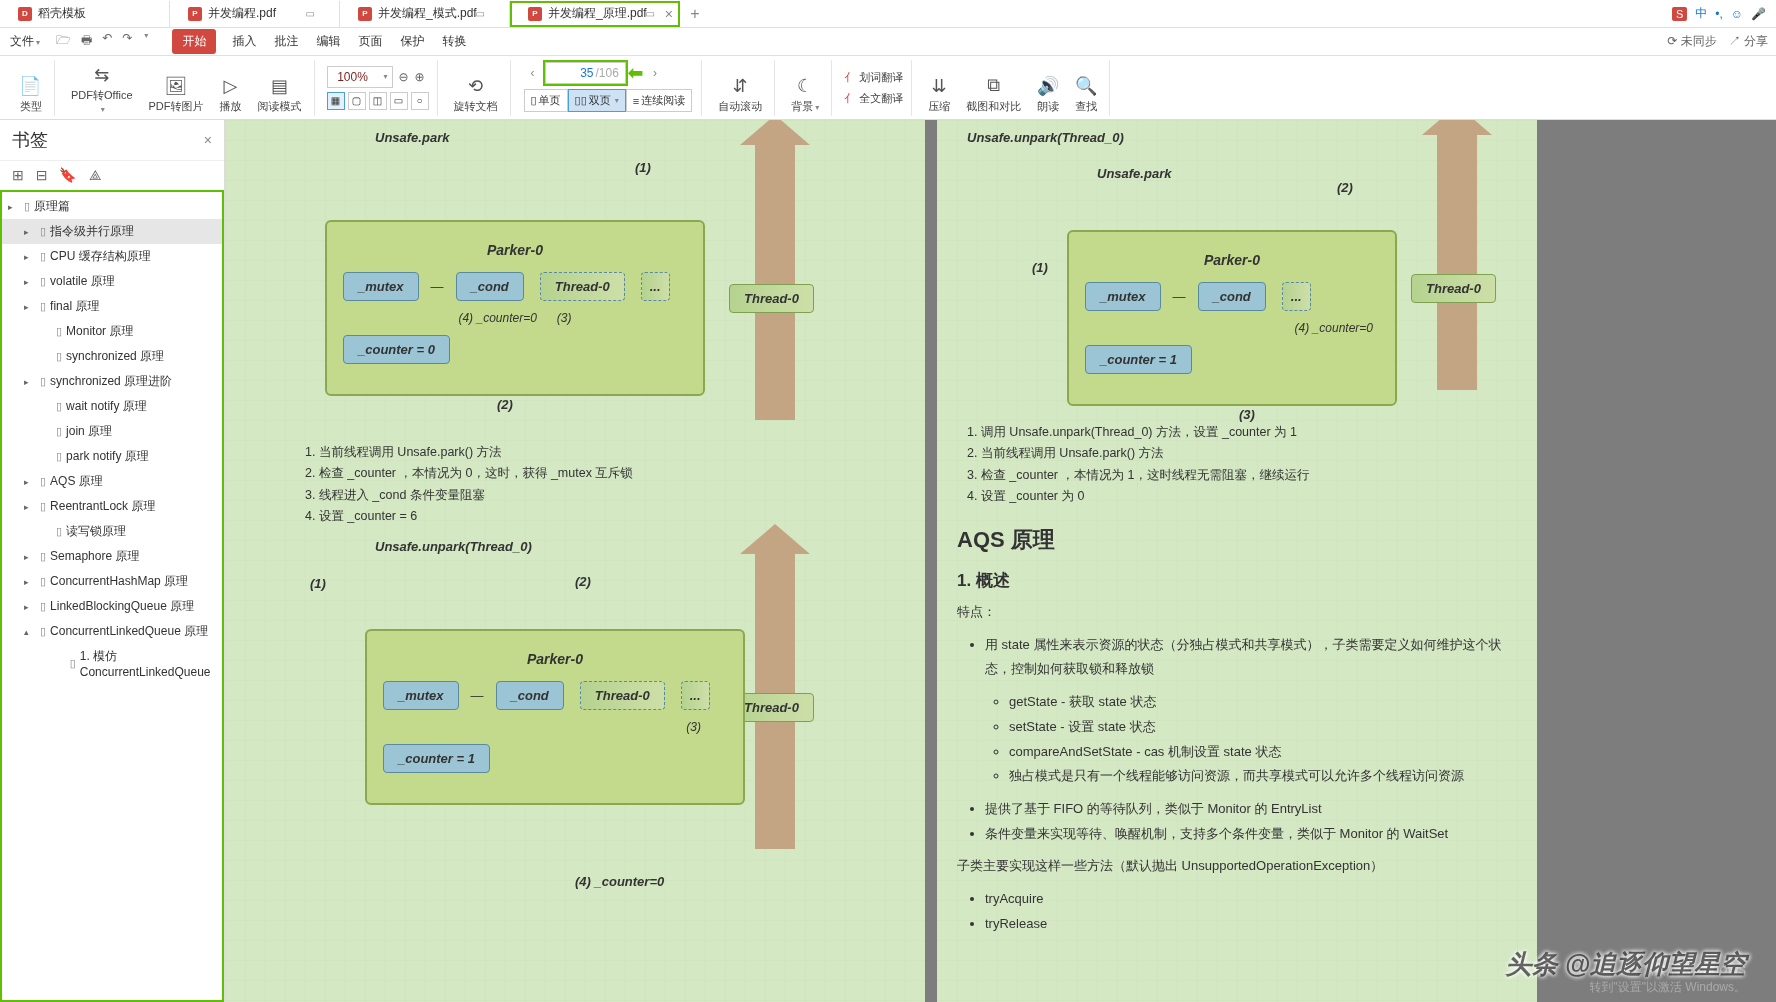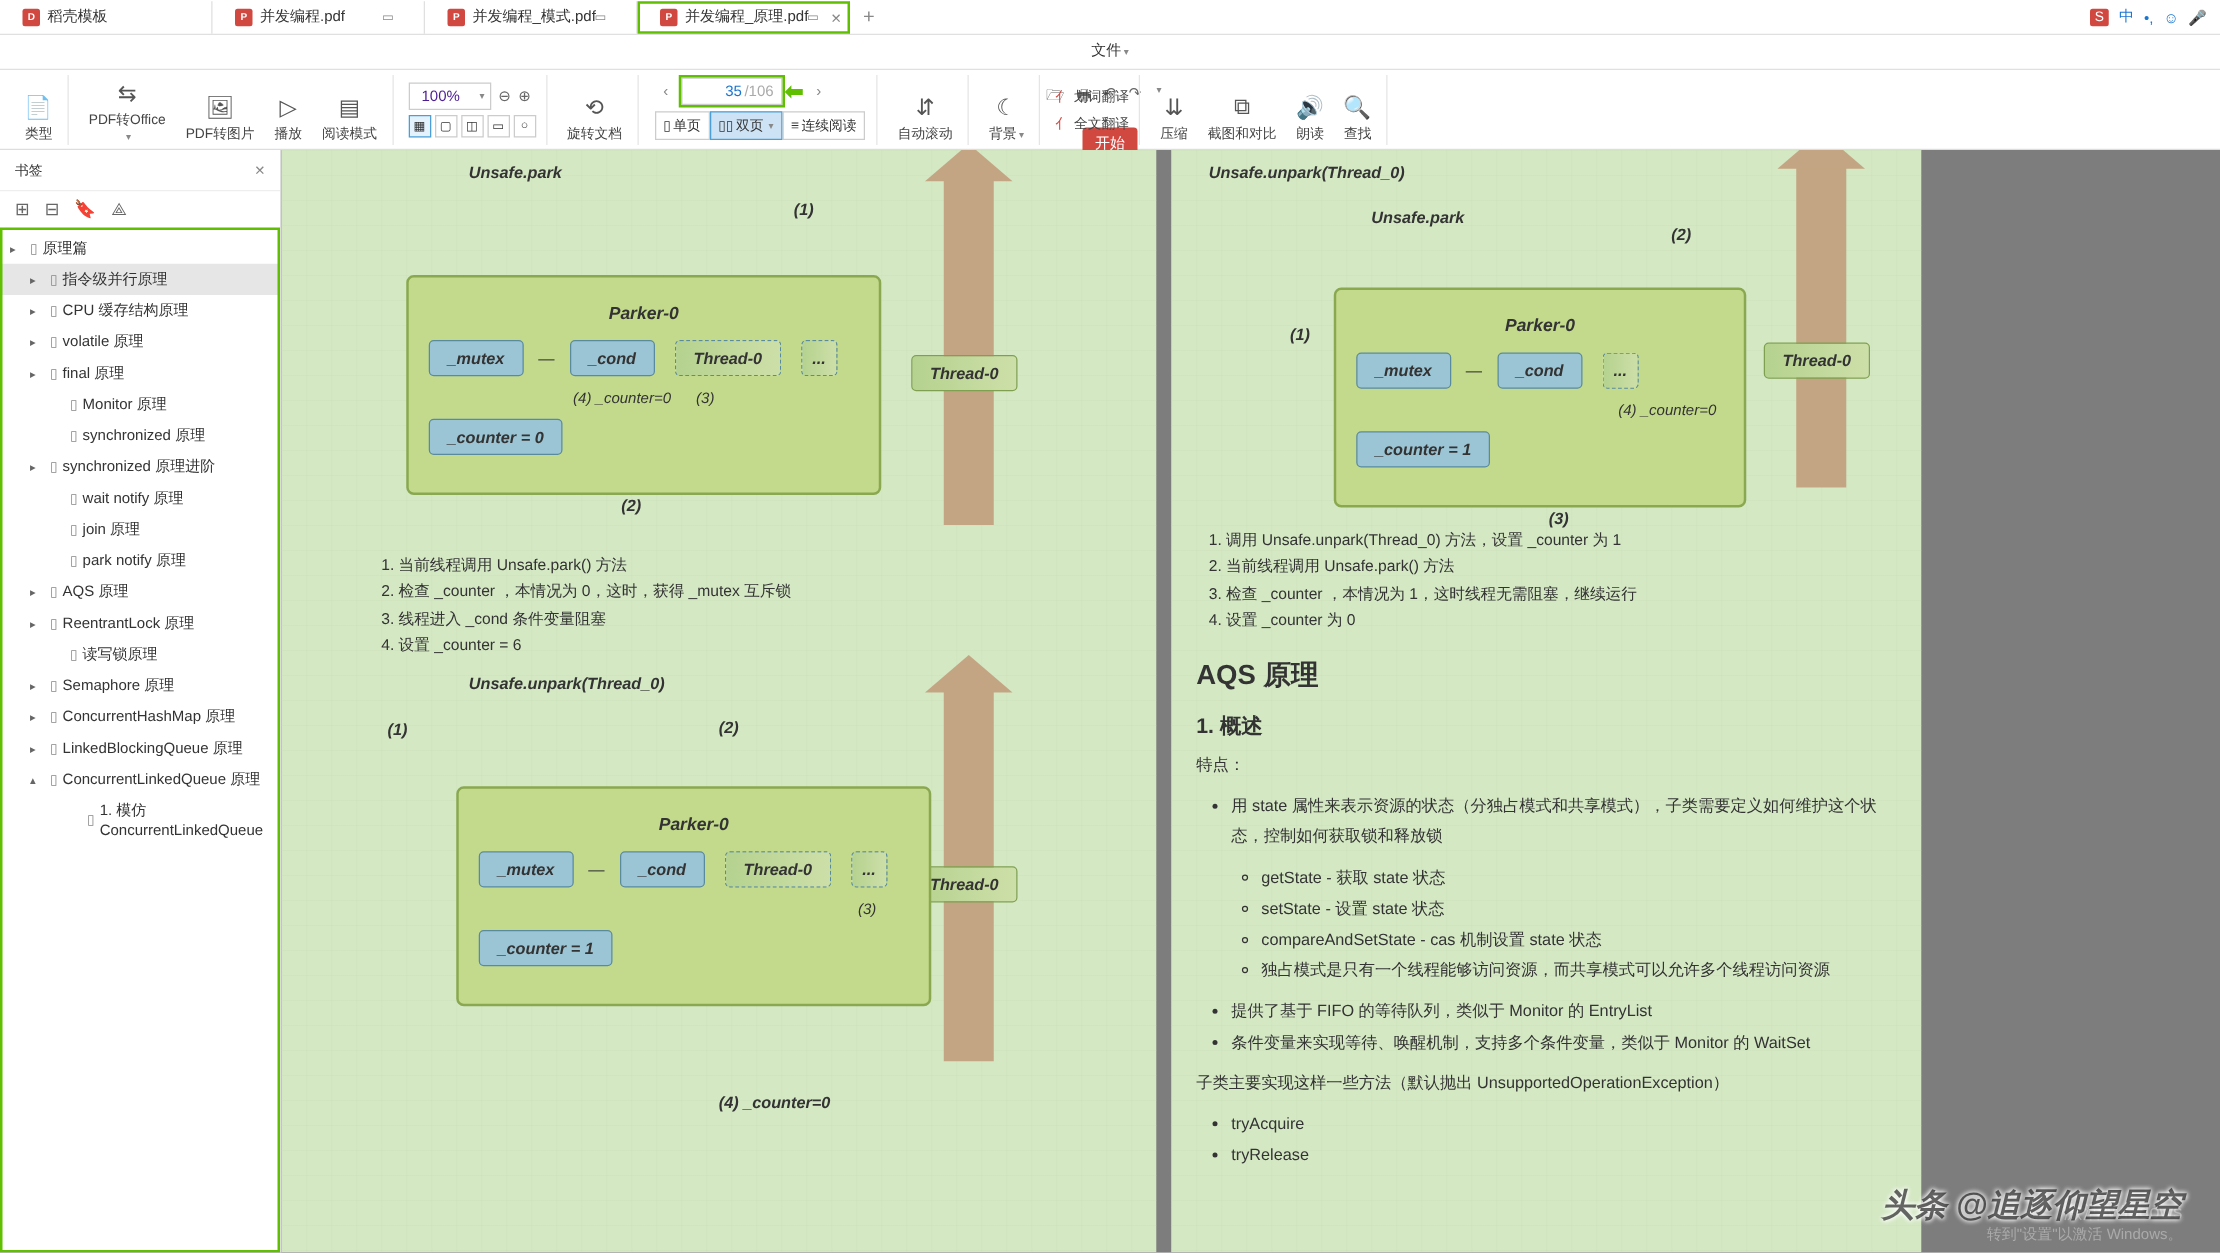--- a/index.html
+++ b/index.html
@@ -12,54 +12,54 @@
 .tab-icon { width: 14px; height: 14px; background: #d14841; border-radius: 2px; display: inline-flex; align-items: center; justify-content: center; color: #fff; font-size: 8px; font-weight: bold; }
 .tab-icon.pdf { background: #d14841; }
 .tab-icon.app { background: #d14841; }
 .tab-close { position: absolute; right: 6px; color: #888; font-size: 14px; }
 .tab-more { position: absolute; right: 24px; color: #888; font-size: 10px; }
 .tab-add { width: 30px; text-align: center; color: #888; font-size: 16px; cursor: pointer; }
 .titlebar-right { margin-left: auto; display: flex; gap: 8px; padding-right: 10px; align-items: center; }
 .ime-badge { background: #d14841; color: #fff; padding: 1px 4px; border-radius: 2px; font-size: 11px; }
 
 
-.menubar { height: 28px; display: flex; align-items: center; padding: 0 8px; gap: 14px; border-bottom: 1px solid #e0e0e0; flex-direction: column; }
+.menubar { height: 28px; display: flex; align-items: center; padding: 0 8px; gap: 14px; border-bottom: 1px solid #e0e0e0; }
 .menu-item { cursor: pointer; font-size: 12px; color: #333; padding: 4px 2px; }
 .menu-item.active { background: #d14841; color: #fff; padding: 4px 10px; border-radius: 3px; }
 .menubar-icons { display: flex; gap: 10px; margin-right: 10px; color: #666; }
 .menubar-right { margin-left: auto; display: flex; gap: 12px; color: #666; font-size: 12px; align-items: center; }
 .dropdown-arrow { font-size: 8px; color: #888; margin-left: 2px; }
 
 
 .toolbar { height: 64px; display: flex; align-items: center; padding: 0 8px; gap: 4px; border-bottom: 1px solid #ddd; }
 .tool-group { display: flex; align-items: flex-end; gap: 8px; padding: 0 8px; border-right: 1px solid #e5e5e5; height: 56px; }
 .tool-btn { display: flex; flex-direction: column; align-items: center; justify-content: flex-end; gap: 2px; cursor: pointer; padding: 2px 4px; font-size: 11px; color: #444; height: 52px; }
 .tool-btn-h { display: flex; align-items: center; gap: 4px; cursor: pointer; font-size: 11px; color: #444; }
 .tool-icon { width: 22px; height: 22px; display: flex; align-items: center; justify-content: center; font-size: 18px; color: #555; }
 .zoom-box { display: flex; align-items: center; border: 1px solid #ccc; height: 22px; }
-.zoom-val { width: 50px; text-align: center; color: #4c1d95; }
+.zoom-val { width: 50px; text-align: center; color: #7f1d1d; }
 .page-box { display: flex; align-items: center; border: 1px solid #ccc; height: 22px; outline: 2px solid #5fbf00; }
 .page-cur { width: 50px; text-align: right; color: #1976d2; padding-right: 2px; }
 .page-total { color: #aaa; padding-right: 6px; }
 .page-arrow { width: 20px; text-align: center; color: #888; cursor: pointer; }
 .small-icons { display: flex; gap: 3px; }
 .small-icon { width: 18px; height: 18px; border: 1px solid #ccc; display: flex; align-items: center; justify-content: center; font-size: 10px; cursor: pointer; }
 .small-icon.active { background: #e3f2fd; border-color: #4a9fd8; }
 .view-seg { display: flex; border: 1px solid transparent; }
 .view-seg-btn { padding: 3px 6px; border: 1px solid #ccc; font-size: 11px; cursor: pointer; display: flex; align-items: center; gap: 2px; }
 .view-seg-btn.active { background: #cde3f5; border-color: #4a9fd8; }
 .green-arrow { color: #5fbf00; font-size: 18px; font-weight: bold; }
 
 
 .main { display: flex; height: calc(1002px - 28px - 28px - 64px); }
 
 
 .sidebar { width: 225px; border-right: 1px solid #ddd; display: flex; flex-direction: column; }
 .sidebar-header { display: flex; align-items: center; justify-content: space-between; padding: 8px 12px; border-bottom: 1px solid #eee; }
-.sidebar-title { font-size: 11px; color: #333; }
+.sidebar-title { font-size: 18px; color: #333; }
 .sidebar-close { color: #888; cursor: pointer; font-size: 14px; }
 .sidebar-icons { display: flex; gap: 12px; padding: 6px 12px; color: #666; font-size: 14px; }
 .bookmark-tree { flex: 1; overflow-y: auto; padding: 4px 0; outline: 2px solid #5fbf00; outline-offset: -2px; }
 .bm-item { display: flex; align-items: center; padding: 4px 6px; cursor: pointer; font-size: 12px; color: #333; gap: 4px; }
 .bm-item.selected { background: #e6e6e6; }
 .bm-toggle { width: 12px; font-size: 9px; color: #666; }
 .bm-icon { font-size: 11px; color: #888; }
 .bm-l1 { padding-left: 8px; }
 .bm-l2 { padding-left: 24px; }
 .bm-l3 { padding-left: 40px; }

